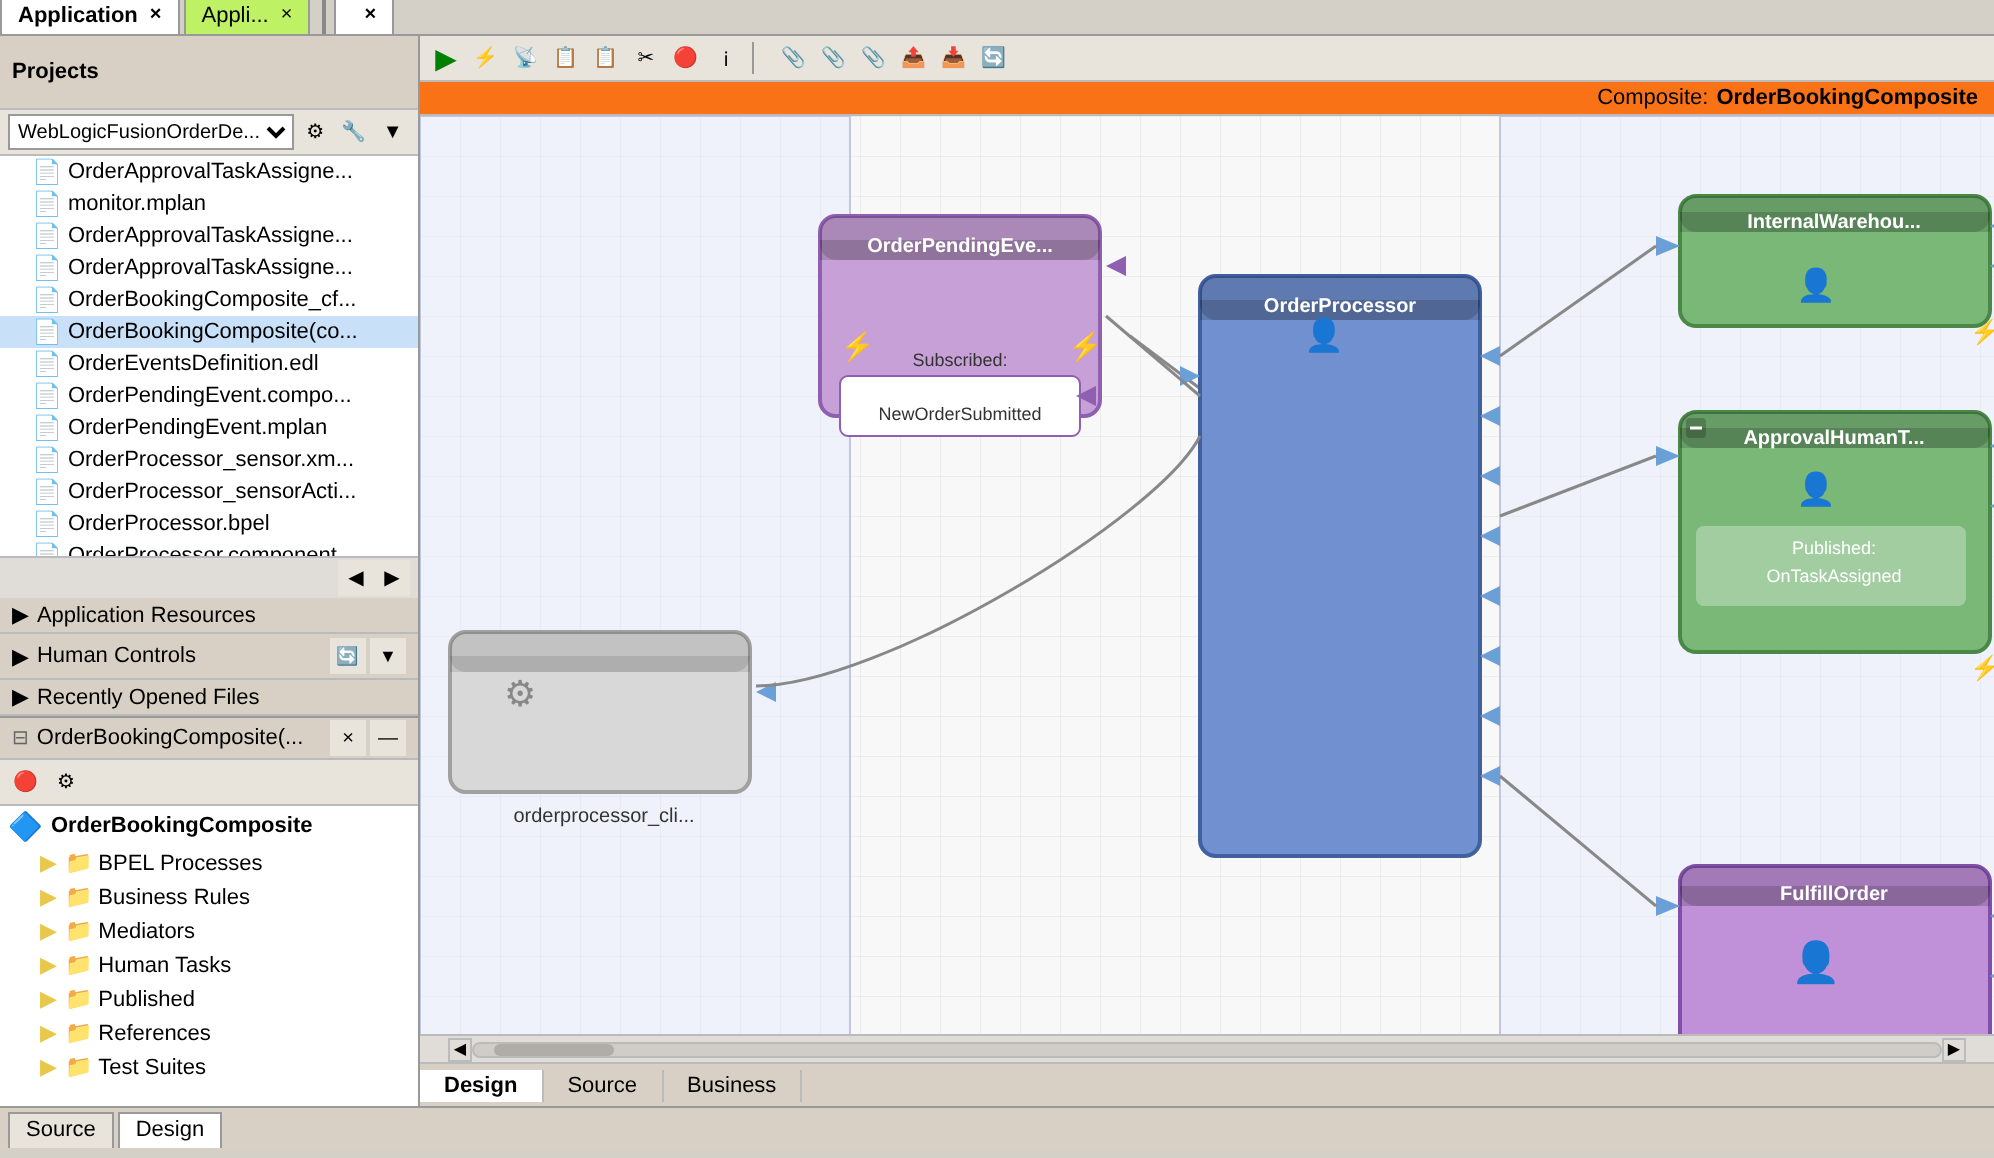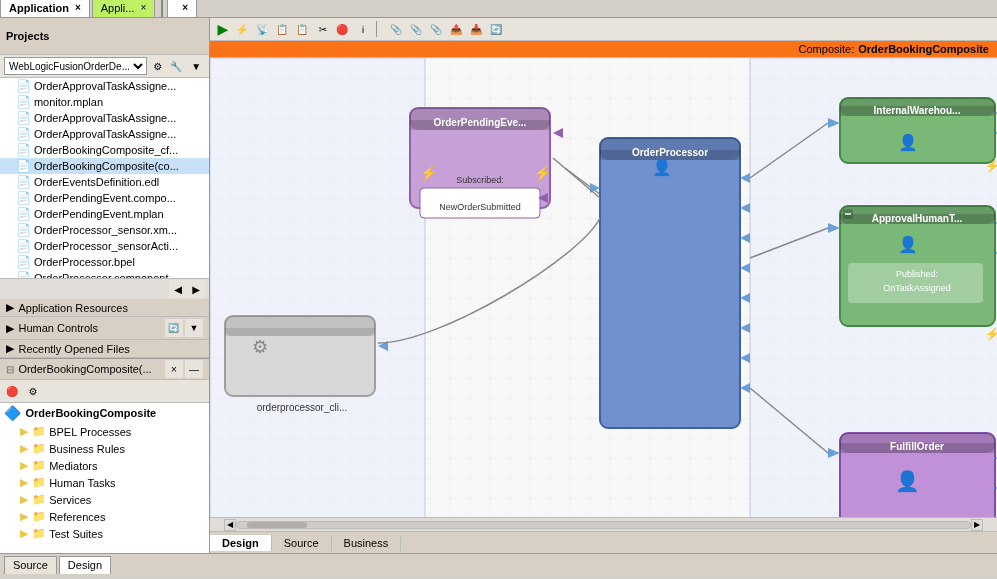--- a/index.html
+++ b/index.html
@@ -235,21 +235,21 @@
           <span>Mediators</span>
         </div>
         <div class="tree-item" style="padding: 2px 4px; padding-left: 20px;">
           <span style="color:#e8c84a; margin-right:4px;">▶</span>
           <span style="color:#e8c84a; margin-right:3px;">📁</span>
           <span>Human Tasks</span>
         </div>
         <div class="tree-item" style="padding: 2px 4px; padding-left: 20px;">
           <span style="color:#e8c84a; margin-right:4px;">▶</span>
           <span style="color:#e8c84a; margin-right:3px;">📁</span>
-          <span>Services</span>
+          <span>Published</span>
         </div>
         <div class="tree-item" style="padding: 2px 4px; padding-left: 20px;">
           <span style="color:#e8c84a; margin-right:4px;">▶</span>
           <span style="color:#e8c84a; margin-right:3px;">📁</span>
           <span>References</span>
         </div>
         <div class="tree-item" style="padding: 2px 4px; padding-left: 20px;">
           <span style="color:#e8c84a; margin-right:4px;">▶</span>
           <span style="color:#e8c84a; margin-right:3px;">📁</span>
           <span>Test Suites</span>

